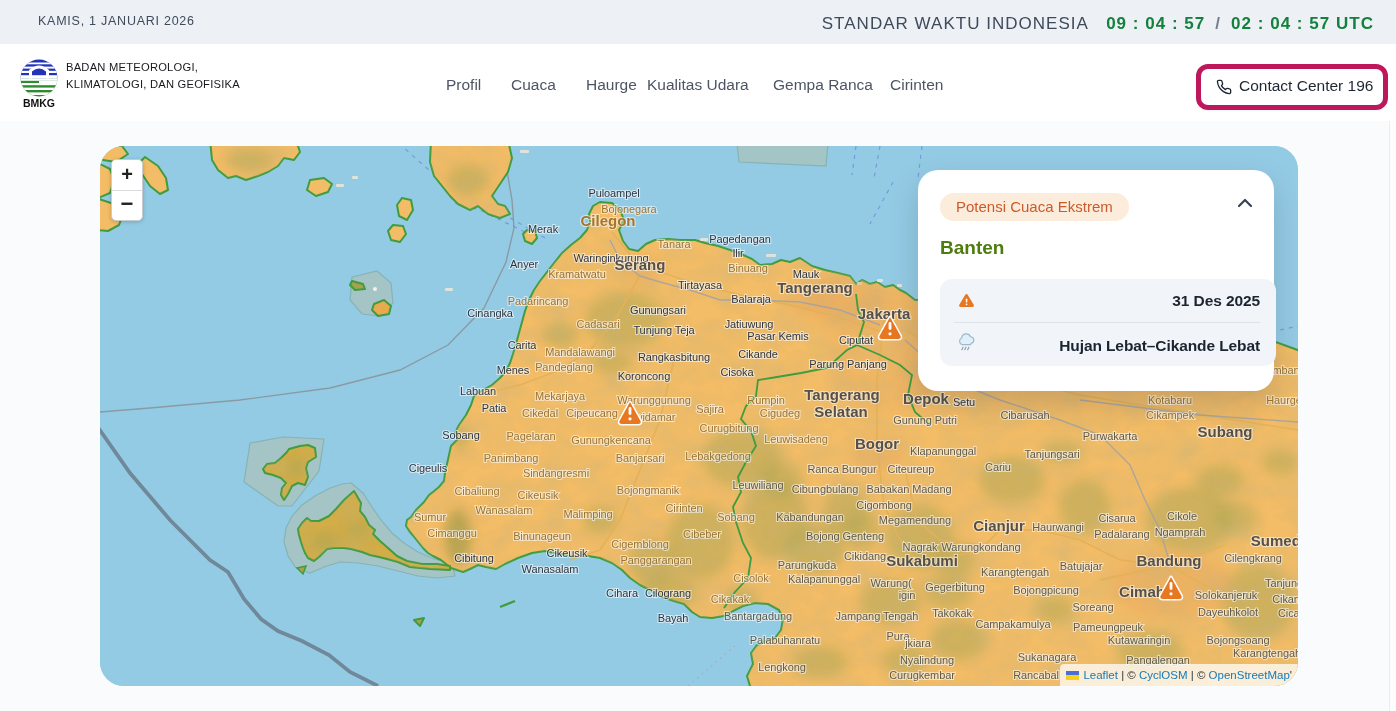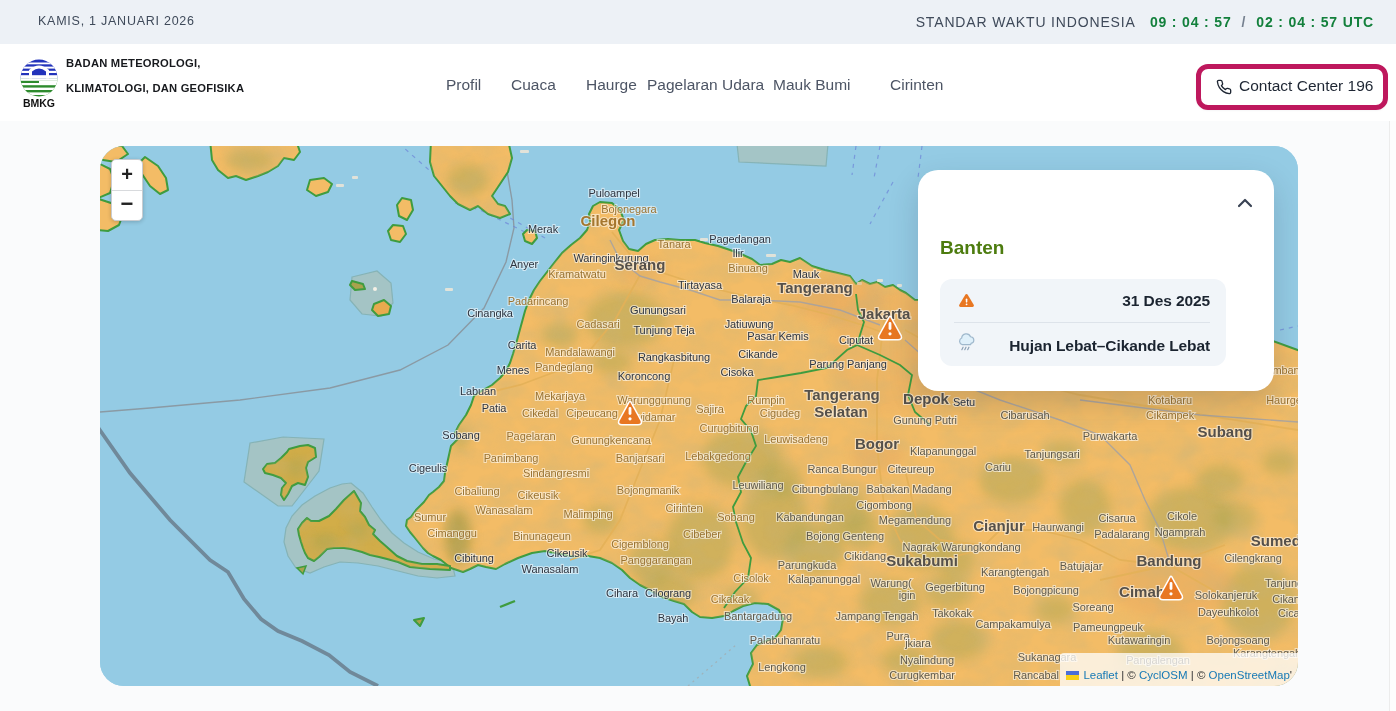--- a/index.html
+++ b/index.html
@@ -1,41 +1,41 @@
 <!DOCTYPE html>
 <html><head><meta charset="utf-8">
 <style>
 html,body{margin:0;padding:0;background:#fff;font-family:"Liberation Sans",sans-serif;}
 #page{position:relative;width:1396px;height:711px;overflow:hidden;background:#fbfcfd;}
 .topbar{position:absolute;left:0;top:0;width:1396px;height:44px;background:#edf1f6;}
 .tb-date{position:absolute;left:38px;top:14px;font-size:12.5px;letter-spacing:.06em;color:#3f4a5a;}
-.tb-right{position:absolute;right:22px;top:14px;font-size:14px;letter-spacing:.06em;color:#3f4a5a;}
+.tb-right{position:absolute;right:22px;top:14px;font-size:17px;letter-spacing:.06em;color:#3f4a5a;}
 .tb-right b{color:#13803c;font-weight:700;}
 .tb-right .sl{color:#75808f;font-weight:700;margin:0 10px;}
 .header{position:absolute;left:0;top:44px;width:1396px;height:77px;background:#fff;box-shadow:0 1px 2px rgba(20,30,50,.05);}
 .logo{position:absolute;left:19px;top:13px;width:40px;height:52px;}
-.brand{position:absolute;left:66px;top:7px;font-size:11.2px;font-weight:700;color:#17191d;line-height:25px;letter-spacing:.02em;}
+.brand{position:absolute;left:66px;top:15px;font-size:11.2px;font-weight:400;color:#17191d;line-height:17px;letter-spacing:.02em;}
 .nav{position:absolute;top:32px;left:446px;font-size:15.5px;color:#4d5565;}
 .nav span{position:absolute;top:0;white-space:nowrap;}
 .btn{position:absolute;left:1196px;top:20px;width:182px;height:36px;border:5px solid #be185d;border-radius:12px;background:#fff;box-shadow:0 1px 2px rgba(20,30,50,.04);}
 .btn .t{position:absolute;left:38px;top:8px;font-size:15.5px;color:#1e2633;font-weight:500;}
 .stage{position:absolute;left:0;top:121px;width:1396px;height:590px;background:#fafbfc;}
 .map{position:absolute;left:100px;top:25px;width:1198px;height:540px;border-radius:24px;overflow:hidden;background:#94cbe4;}
 .zoomc{position:absolute;left:11px;top:13px;width:30px;height:60px;background:#fff;border:1px solid #c8ccd0;border-radius:5px;box-shadow:0 1px 4px rgba(0,0,0,.2);}
 .zoomc .zp{position:absolute;left:0;top:0;width:30px;height:30px;font-size:20px;font-weight:700;color:#222;text-align:center;line-height:29px;border-bottom:1px solid #d8dadd;}
 .zoomc .zm{position:absolute;left:0;top:30px;width:30px;height:29px;font-size:22px;font-weight:700;color:#222;text-align:center;line-height:27px;}
 .card{position:absolute;left:818px;top:24px;width:356px;height:221px;background:#fff;border-radius:20px;box-shadow:0 12px 30px rgba(30,40,60,.18);}
 .pill{position:absolute;left:22px;top:23px;height:28px;border-radius:14px;background:#fcecdc;padding:0 16px;line-height:28px;font-size:15px;color:#cc5a2b;}
 .chev{position:absolute;right:21px;top:28px;width:16px;height:10px;}
 .cname{position:absolute;left:22px;top:67px;font-size:19px;font-weight:700;color:#4d7c0f;}
-.panel{position:absolute;left:22px;top:109px;width:286px;height:87px;border-radius:12px;background:#f1f5f9;}
+.panel{position:absolute;left:22px;top:109px;width:336px;height:87px;border-radius:12px;background:#f1f5f9;}
 .prow{position:absolute;left:16px;right:16px;height:43px;}
 .pdiv{position:absolute;left:14px;right:16px;top:43px;height:1px;background:#dde3ea;}
 .ptxt{position:absolute;right:0;font-size:15.5px;font-weight:700;color:#1b2430;letter-spacing:-0.1px;}
-.attr{position:absolute;right:0px;bottom:0px;height:17px;background:rgba(255,255,255,.75);font-size:11.5px;color:#333;padding:16px 6px 0 6px;border-top-left-radius:4px;}
+.attr{position:absolute;right:0px;bottom:0px;height:17px;background:rgba(255,255,255,.75);font-size:11.5px;color:#333;padding:5px 6px 0 6px;border-top-left-radius:4px;}
 .attr a{color:#1779b5;text-decoration:none;}
 .sbar{position:absolute;left:1389px;top:121px;width:7px;height:590px;background:#fdfdfd;border-left:1px solid #ececec;}
 </style></head>
 <body>
 <div id="page">
 <div class="topbar">
   <div class="tb-date">KAMIS, 1 JANUARI 2026</div>
   <div class="tb-right">STANDAR WAKTU INDONESIA&nbsp;&nbsp;&nbsp;<b>09 : 04 : 57</b><span class="sl">/</span><b>02 : 04 : 57 UTC</b></div>
 </div>
 <div class="header">
@@ -64,22 +64,22 @@
       <rect x="0" y="35.4" width="40" height="2.6" fill="#fff"></rect>
       <rect x="20" y="23.8" width="20" height="2.2" fill="#fff"></rect>
     </g>
     <text x="20" y="50" text-anchor="middle" font-size="10.5" font-weight="700" fill="#111" font-family="Liberation Sans">BMKG</text>
   </svg>
   <div class="brand">BADAN METEOROLOGI,<br>KLIMATOLOGI, DAN GEOFISIKA</div>
   <div class="nav">
     <span style="left:0px">Profil</span>
     <span style="left:65px">Cuaca</span>
     <span style="left:140px">Haurge</span>
-    <span style="left:201px">Pagelaran Udara</span>
-    <span style="left:327px">Mauk Bumi</span>
+    <span style="left:201px">Kualitas Udara</span>
+    <span style="left:327px">Gempa Ranca</span>
     <span style="left:444px">Cirinten</span>
   </div>
   <div class="btn">
     <svg style="position:absolute;left:15px;top:10px" width="16" height="16" viewBox="0 0 24 24" fill="none" stroke="#1e2633" stroke-width="2" stroke-linecap="round" stroke-linejoin="round">
           <path d="M22 16.92v3a2 2 0 0 1-2.18 2 19.79 19.79 0 0 1-8.63-3.07 19.5 19.5 0 0 1-6-6 19.79 19.79 0 0 1-3.07-8.67A2 2 0 0 1 4.11 2h3a2 2 0 0 1 2 1.72 12.84 12.84 0 0 0 .7 2.81 2 2 0 0 1-.45 2.11L8.09 9.91a16 16 0 0 0 6 6l1.27-1.27a2 2 0 0 1 2.11-.45 12.84 12.84 0 0 0 2.81.7A2 2 0 0 1 22 16.92z"></path>
         </svg>
     <div class="t">Contact Center 196</div>
   </div>
 </div>
 <div class="stage">
@@ -419,20 +419,21 @@
               <circle cx="0" cy="5.8" r="1.6" fill="#fff"></circle>
             </g>
             <g transform="translate(1171,588)">
               <path d="M0,-11 L10.5,8 Q11.5,11 8,11 L-8,11 Q-11.5,11 -10.5,8 Z" fill="#e87722" stroke="#fff" stroke-width="3" stroke-linejoin="round" paint-order="stroke"></path>
               <rect x="-1.4" y="-6" width="2.8" height="8" rx="1.4" fill="#fff"></rect>
               <circle cx="0" cy="5.8" r="1.6" fill="#fff"></circle>
             </g>
           </g>
   </svg>
   <div class="card">
+    <div class="pill">Potensi Cuaca Ekstrem</div>
     <svg class="chev" viewBox="0 0 16 10" fill="none" stroke="#3a4354" stroke-width="2.2" stroke-linecap="round" stroke-linejoin="round">
             <path d="M2,8 L8,2 L14,8"></path>
           </svg>
     <div class="cname">Banten</div>
     <div class="panel">
       <div class="prow" style="top:0">
         <svg style="position:absolute;left:2px;top:13px" width="17" height="17" viewBox="0 0 24 24">
                 <path d="M10.29 3.86 1.82 18a2 2 0 0 0 1.71 3h16.94a2 2 0 0 0 1.71-3L13.71 3.86a2 2 0 0 0-3.42 0z" fill="#e87722"></path>
                 <rect x="11" y="9" width="2.2" height="6" rx="1.1" fill="#fff"></rect>
                 <circle cx="12.1" cy="17.4" r="1.3" fill="#fff"></circle>

